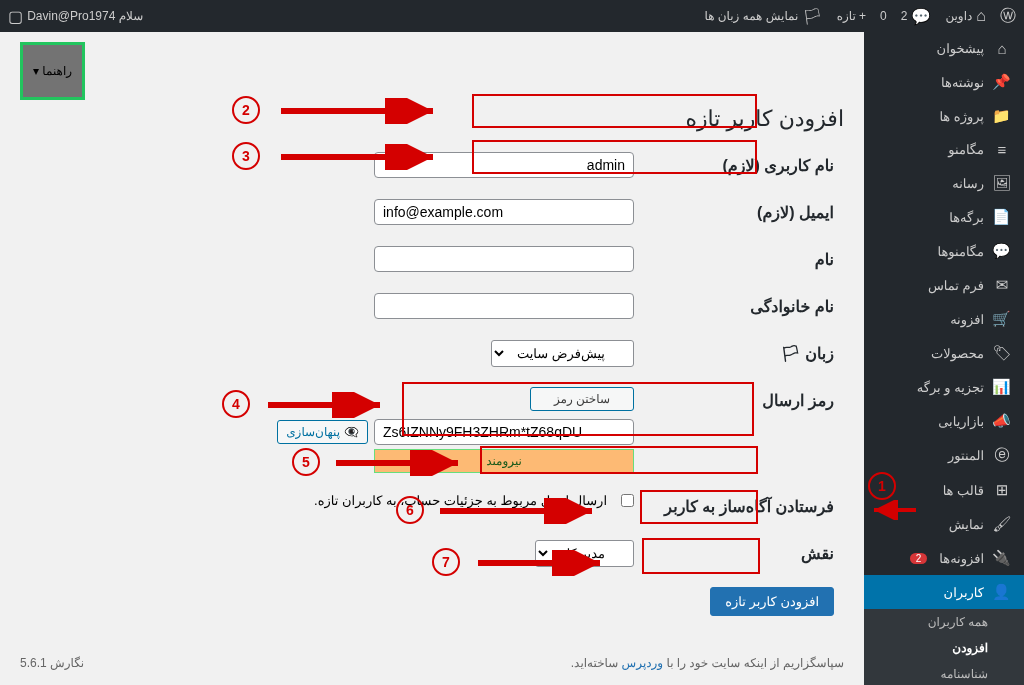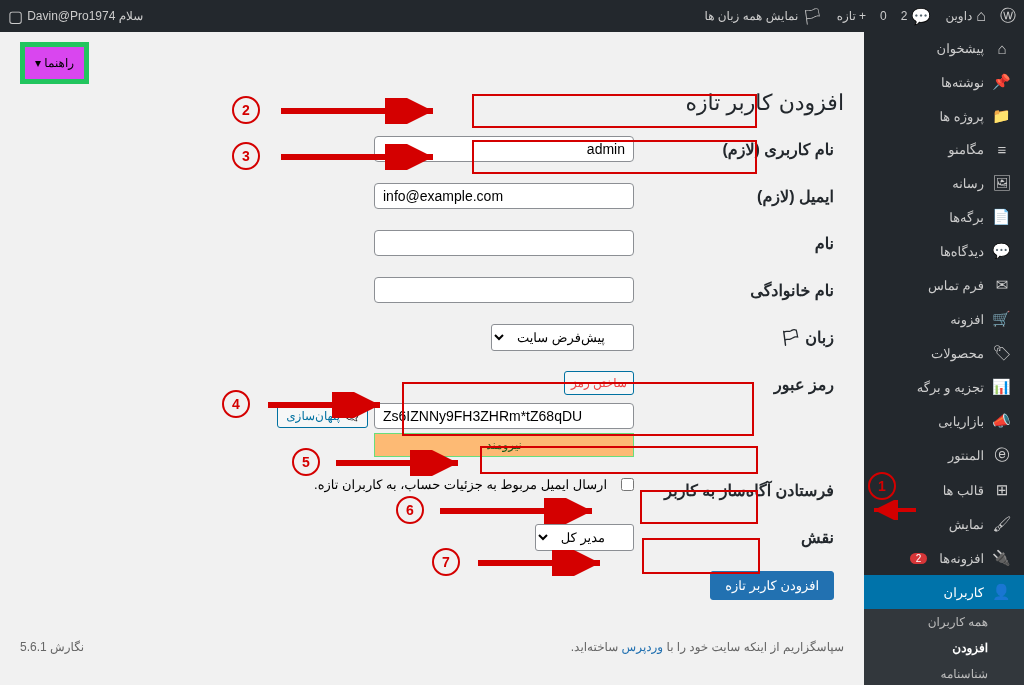--- a/index.html
+++ b/index.html
@@ -17,32 +17,32 @@
 .menu-item.current { background: #0073aa; color: #fff; }
 .menu-item .micon { width: 20px; text-align: center; font-size: 15px; }
 .submenu { background: #32373c; }
 .submenu .sub-item { padding: 6px 12px 6px 0; padding-right: 36px; font-size: 12px; color: #bbb; cursor: pointer; position: relative; }
 .submenu .sub-item.active { color: #fff; font-weight: bold; }
 .badge { background: #d63638; color: #fff; border-radius: 9px; padding: 0 6px; font-size: 10px; margin-right: 4px; }
 
 
 .content { margin-right: 160px; padding: 10px 20px 40px 20px; min-height: calc(100vh - 32px); position: relative; }
 .help-btn-wrap { text-align: left; margin-bottom: 6px; }
-.help-btn { background: #d946ef; border: 5px solid #22c55e; padding: 9px 10px; font-size: 12px; cursor: pointer; }
+.help-btn { background: #737373; border: 3px solid #22c55e; padding: 19px 10px; font-size: 12px; cursor: pointer; }
 h1.page-title { font-size: 22px; font-weight: 400; margin: 4px 0 10px 0; color: #23282d; }
 .desc { font-size: 13px; margin-bottom: 14px; color: #333; }
 
 
 .form-table { width: 100%; border-collapse: collapse; }
 .form-table th { text-align: right; width: 200px; padding: 14px 10px 14px 10px; vertical-align: top; font-weight: 600; font-size: 16px; color: #23282d; }
 .form-table td { padding: 10px; vertical-align: top; }
 .regular-input { width: 260px; padding: 4px 8px; border: 1px solid #8c8f94; border-radius: 4px; font-size: 14px; background: #fff; }
 .regular-input.ltr { direction: ltr; text-align: left; }
 select.regular-select { padding: 4px 24px 4px 8px; border: 1px solid #8c8f94; border-radius: 3px; background: #fff; font-size: 13px; }
-.gen-pass { background: #f6f7f7; border: 1px solid #0071a1; color: #ef4444; border-radius: 3px; padding: 4px 6px; cursor: pointer; font-size: 12px; }
+.gen-pass { background: #f6f7f7; border: 1px solid #0071a1; color: #404040; border-radius: 3px; padding: 4px 23px; cursor: pointer; font-size: 12px; }
 .pass-wrap { display: flex; gap: 6px; align-items: center; }
 .pass-input { flex: 0 0 260px; direction: ltr; text-align: left; }
 .hide-pass { background: #f6f7f7; border: 1px solid #0071a1; color: #0071a1; border-radius: 3px; padding: 4px 8px; cursor: pointer; display: inline-flex; align-items: center; gap: 4px; font-size: 12px; }
 .pass-strength { width: 260px; background: #fdba74; border: 1px solid #68de7c; text-align: center; padding: 4px; margin-top: 4px; font-size: 12px; color: #1a5a1a; }
 .chk-label { font-size: 13px; display: inline-flex; gap: 14px; align-items: center; }
 .submit-btn { background: #2271b1; color: #fff; border: 1px solid #2271b1; padding: 6px 14px; border-radius: 3px; cursor: pointer; font-size: 13px; }
 
 
 .wp-footer { display: flex; justify-content: space-between; color: #666; font-size: 12px; padding-top: 30px; }
 .wp-footer a { color: #2271b1; text-decoration: none; }
@@ -106,21 +106,21 @@
     <div class="menu-item">
       <span class="micon">🖼</span>
       <span>رسانه</span>
     </div>
     <div class="menu-item">
       <span class="micon">📄</span>
       <span>برگه‌ها</span>
     </div>
     <div class="menu-item">
       <span class="micon">💬</span>
-      <span>دیدگاه‌ها</span>
+      <span>مگامنو‌ها</span>
     </div>
     <div class="menu-item">
       <span class="micon">✉</span>
       <span>فرم تماس</span>
     </div>
     <div class="menu-item">
       <span class="micon">🛒</span>
       <span>افزونه</span>
     </div>
     <div class="menu-item">
@@ -189,21 +189,21 @@
     </tr>
     <tr>
       <th><span>زبان</span> <span>🏳</span></th>
       <td>
         <select class="regular-select">
           <option>پیش‌فرض سایت</option>
         </select>
       </td>
     </tr>
     <tr>
-      <th>رمز عبور</th>
+      <th>رمز ارسال</th>
       <td>
         <button type="button" class="gen-pass">ساختن رمز</button>
         <div style="height:8px"></div>
         <div class="pass-wrap">
           <input class="regular-input pass-input" value="Zs6IZNNy9FH3ZHRm*tZ68qDU" style="">
           <button type="button" class="hide-pass">
             <span>👁‍🗨</span>
             <span>پنهان‌سازی</span>
           </button>
         </div>

